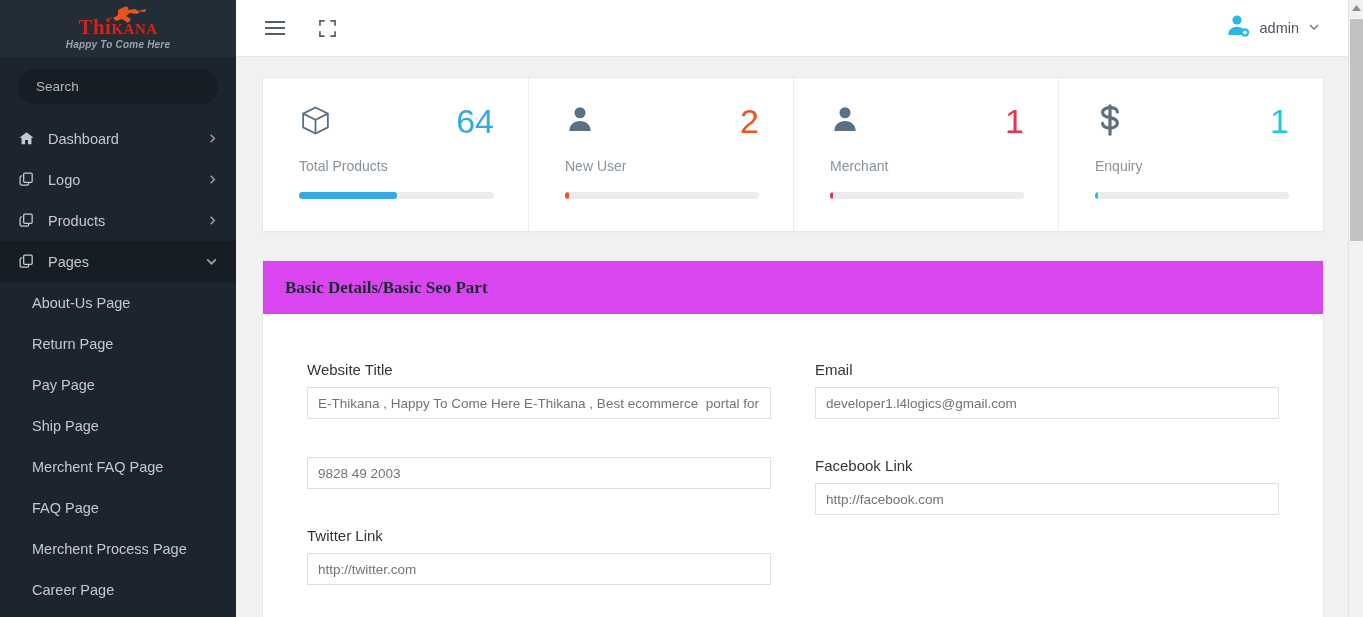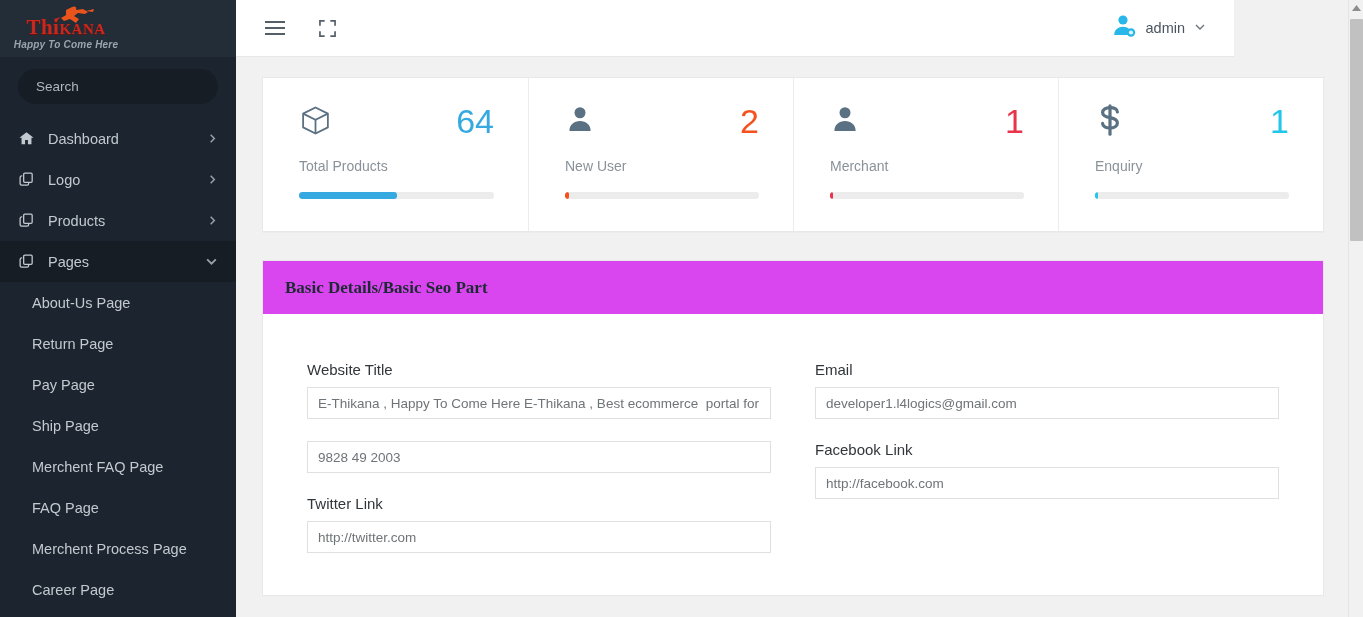--- a/index.html
+++ b/index.html
@@ -28,21 +28,21 @@
     flex: 0 0 236px;
     overflow: hidden;
     position: relative;
   }
 
   .brand {
     height: 57px;
     background: #222d38;
     display: flex;
     align-items: center;
-    justify-content: flex-start;
+    justify-content: center;
     position: relative;
   }
   .brand-logo {
     position: relative;
     width: 132px;
     height: 46px;
     display: flex;
     flex-direction: column;
     align-items: center;
     justify-content: flex-end;
@@ -140,21 +140,21 @@
     background: #f1f1f1;
   }
 
   .topbar {
     height: 57px;
     background: #ffffff;
     border-bottom: 1px solid #e7e7e7;
     display: flex;
     align-items: center;
     padding: 0 28px 0 26px;
-    width: 998px;
+    width: 1112px;
   }
   .topbar-left { display: flex; align-items: center; gap: 26px; }
   .icon-btn {
     width: 26px; height: 26px;
     display: flex; align-items: center; justify-content: center;
     cursor: pointer; color: #555f69;
   }
   .topbar-right {
     margin-left: auto;
     display: flex;
@@ -240,21 +240,21 @@
   }
   .panel-body {
     padding: 47px 22px 20px 22px;
     display: flex;
     flex-wrap: wrap;
   }
   .form-col {
     width: 50%;
     padding: 0 22px;
   }
-  .form-group { margin-bottom: 22px; }
+  .form-group { margin-bottom: 38px; }
   .form-label {
     display: block;
     font-size: 15px;
     color: #31363b;
     margin-bottom: 9px;
   }
   .form-input {
     width: 100%;
     height: 32px;
     border: 1px solid #e0e0e0;

